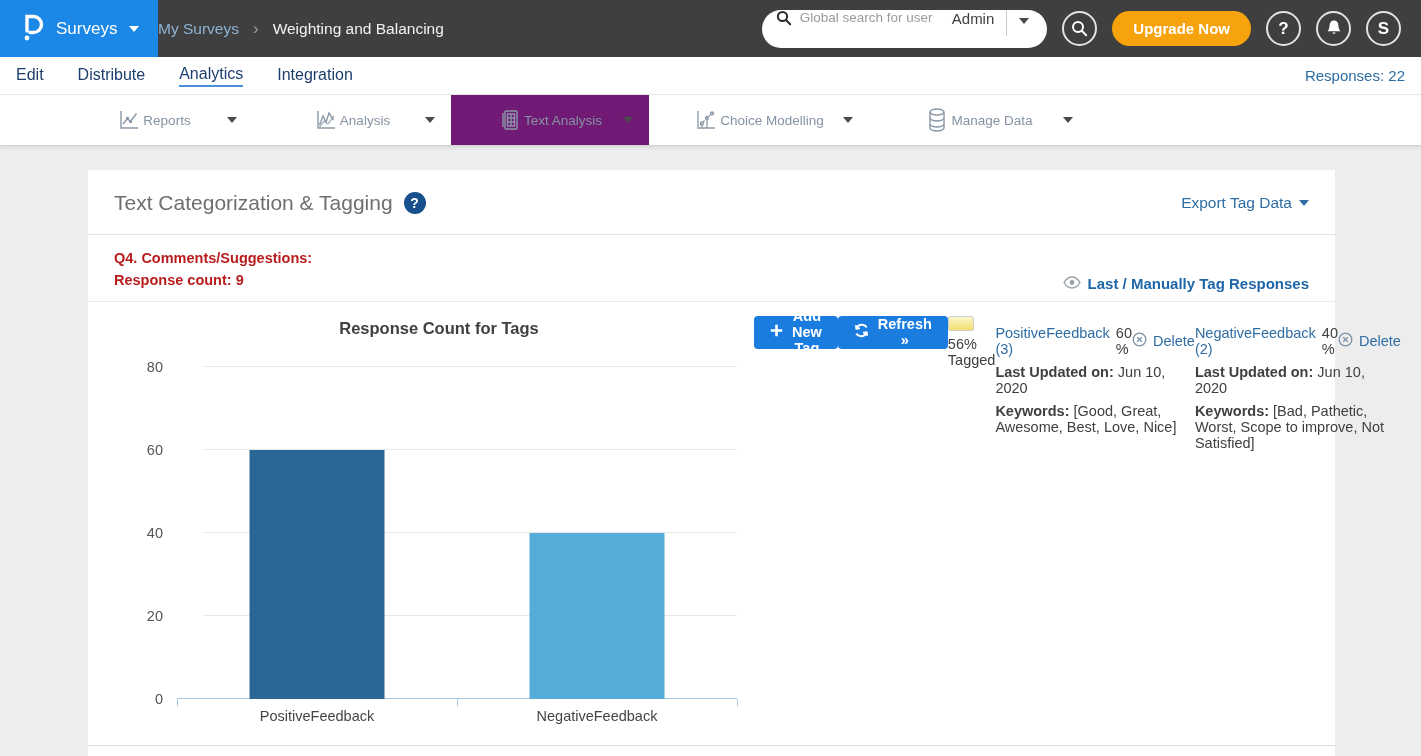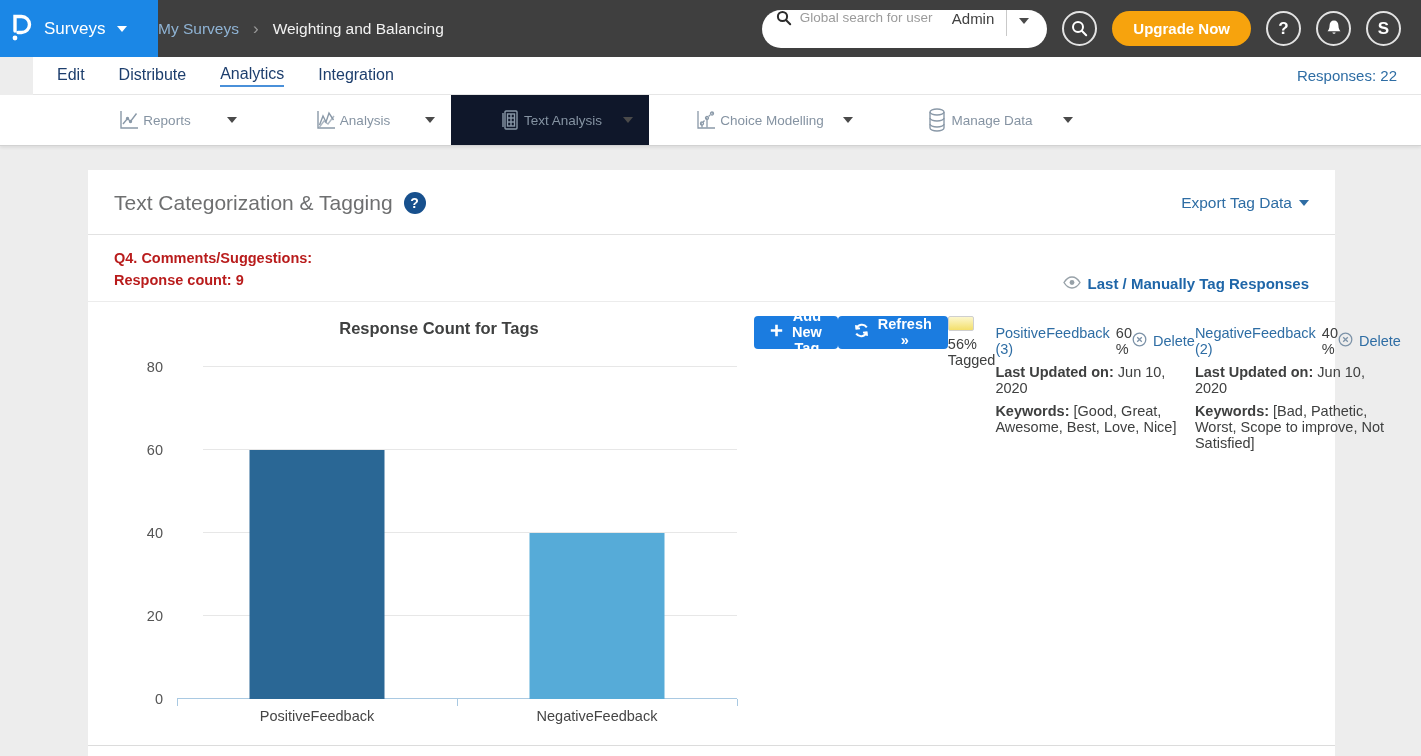--- a/index.html
+++ b/index.html
@@ -2,50 +2,50 @@
 <html><head>
 <meta charset="utf-8">
 <title>Text Categorization &amp; Tagging</title>
 <style>
   * { box-sizing: border-box; margin: 0; padding: 0; }
   html,body { width:1421px; height:756px; overflow:hidden; }
   body { font-family:"Liberation Sans", sans-serif; background:#ededed; color:#3f4040; }
 
   
   .header { height:57px; background:#3f3f3f; display:flex; align-items:stretch; }
-  .logo-block { width:158px; background:#1b87e6; display:flex; align-items:center; padding-left:8px; gap:12px; color:#fff; cursor:pointer; flex:none; }
+  .logo-block { width:158px; background:#1b87e6; display:flex; align-items:center; padding-left:20px; gap:12px; color:#fff; cursor:pointer; flex:none; }
   .brand-label { font-size:17px; color:#fff; }
   .tri { width:0; height:0; border-left:5px solid transparent; border-right:5px solid transparent; border-top:6px solid currentColor; display:inline-block; }
   .breadcrumb { display:flex; align-items:center; gap:14px; font-size:15.5px; }
   .crumb-parent { color:#8fb3d4; cursor:pointer; }
   .crumb-sep { color:#9a9a9a; font-size:17px; }
   .crumb-current { color:#f2f2f2; }
   .header-right { margin-left:auto; display:flex; align-items:center; gap:15px; padding-right:20px; }
   .search-pill { background:#fff; height:38px; border-radius:19px; display:flex; align-items:flex-start; padding:0 10px 0 14px; }
   .search-pill svg { flex:none; }
   .search-pill input { border:none; outline:none; width:148px; font-size:13.5px; color:#333; margin-left:8px; font-family:"Liberation Sans", sans-serif; }
   .search-pill input::placeholder { color:#9b9b9b; }
   .admin-scope { font-size:15px; color:#404040; margin:0 12px 0 4px; cursor:pointer; }
   .pill-divider { width:1px; height:26px; background:#c9c9c9; }
   .pill-caret { color:#4a4a4a; margin:0 8px 0 12px; cursor:pointer; }
   .circle-btn { width:35px; height:35px; border-radius:50%; border:2px solid #e3e3e3; background:transparent; color:#fff; display:flex; align-items:center; justify-content:center; cursor:pointer; flex:none; font-family:"Liberation Sans", sans-serif; }
   .circle-btn.bold-glyph { font-size:17px; font-weight:bold; }
   .upgrade-btn { height:35px; background:#f7a30d; border:none; border-radius:18px; color:#fff; font-weight:bold; font-size:15px; padding:0 21px; cursor:pointer; font-family:"Liberation Sans", sans-serif; }
 
   
-  .nav-row { height:38px; background:#fff; display:flex; align-items:center; padding:0 24px; border-bottom:1px solid #e6e6e6;margin-left:33px; }
+  .nav-row { height:38px; background:#fff; display:flex; align-items:center; padding:0 16px; border-bottom:1px solid #e6e6e6; }
   .nav-item { font-size:16px; color:#1d3e6d; margin-right:34px; cursor:pointer; padding-bottom:2px; }
   .nav-item.active { border-bottom:2px solid #4a90d9; }
   .responses-count { margin-left:auto; color:#2e6da4; font-size:15px; }
 
   
   .tab-strip { height:51px; background:#fff; display:flex; padding-left:55px; border-bottom:1px solid #d2d2d2; box-shadow:0 2px 3px rgba(0,0,0,0.07); position:relative; z-index:2; }
   .tab { width:198px; position:relative; display:flex; align-items:center; justify-content:center; cursor:pointer; }
   .tab.wide { width:220px; }
-  .tab.selected { background:#0f172a; }
+  .tab.selected { background:#701a75; }
   .tab-inner { display:flex; align-items:center; gap:2px; }
   .tab-label { font-size:13.5px; color:#8593a2; }
   .tab-caret { position:absolute; right:16px; top:50%; margin-top:-3px; color:#4a4a4a; cursor:pointer; }
   .tab-icon svg { display:block; }
 
   
   .page { padding:24px 0 0 88px; height:610px; }
   .card { width:1247px; height:586px; background:#fff; display:flex; flex-direction:column; }
   .card-header { display:flex; align-items:center; padding:21px 26px 19px 26px; border-bottom:1px solid #e2e2e2; }
   .card-title { font-size:21px; color:#6e6f70; font-weight:normal; }

